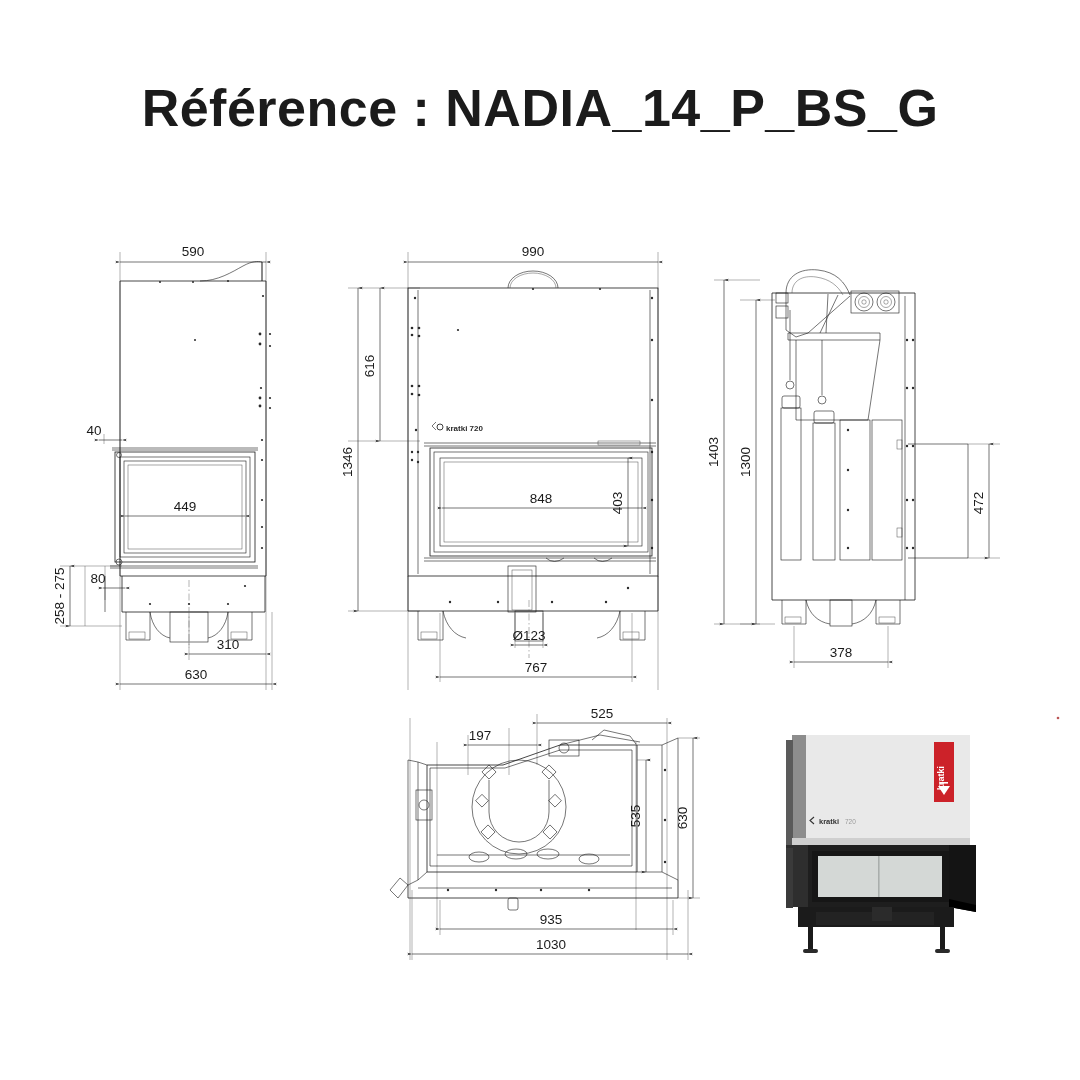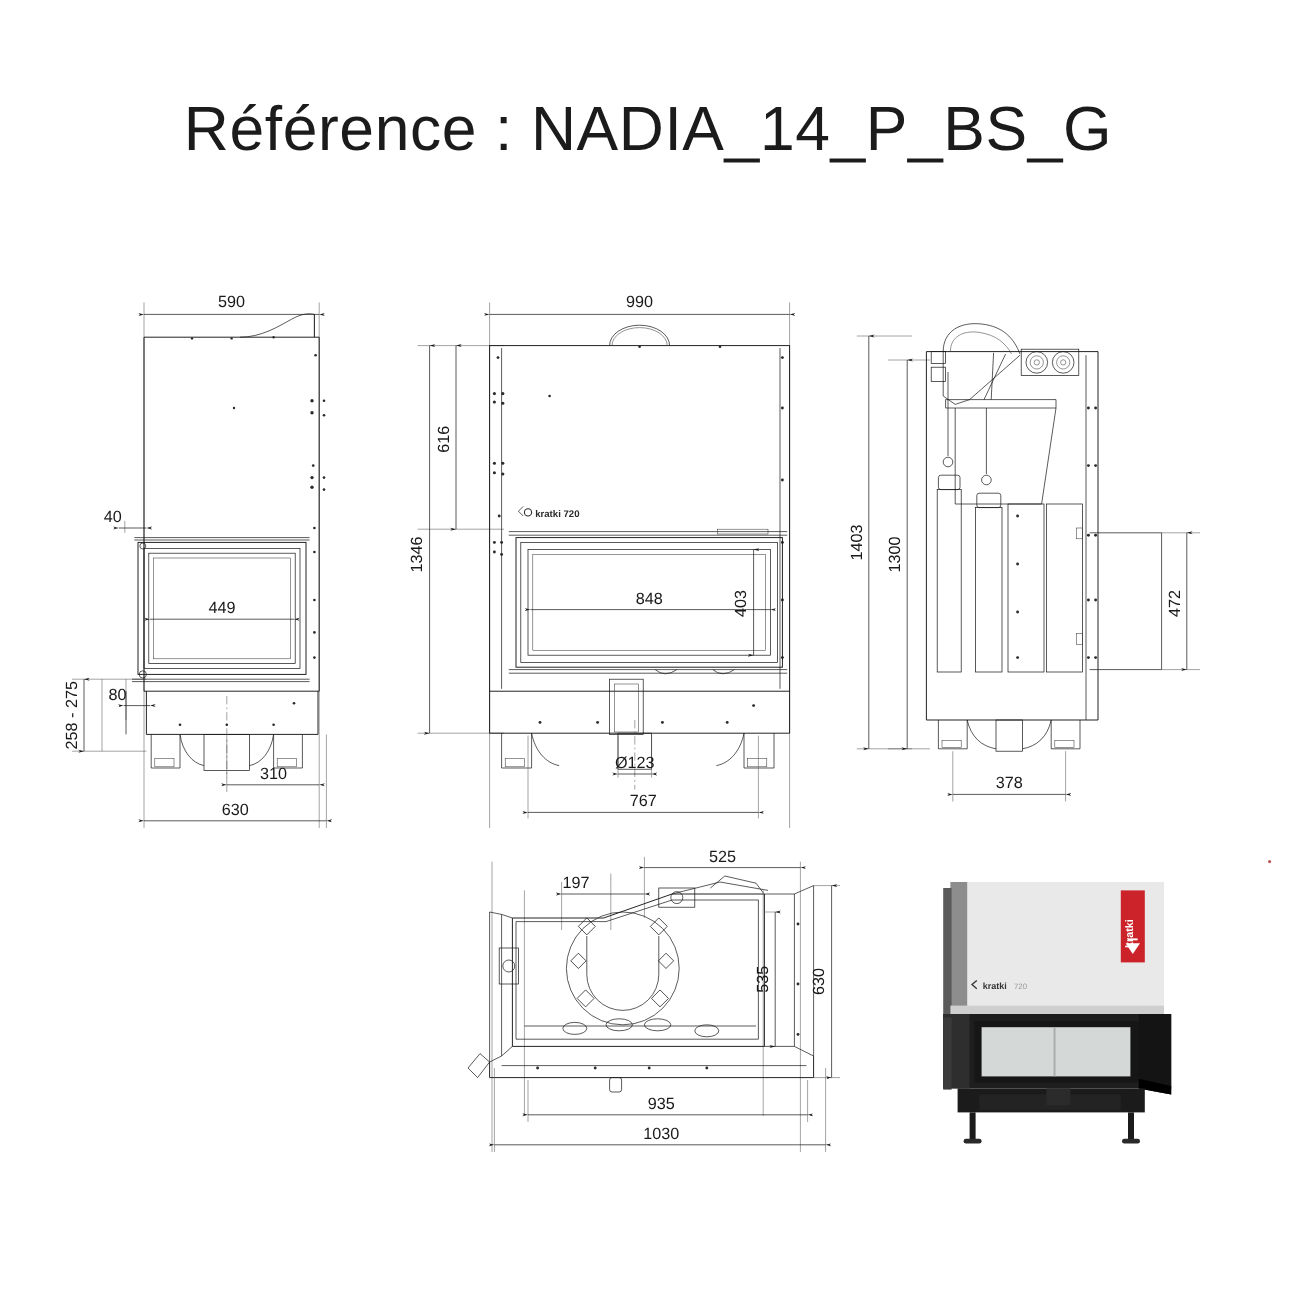--- a/index.html
+++ b/index.html
@@ -22,21 +22,21 @@
     height: 1080px;
     background: #ffffff;
   }
   #title {
     position: absolute;
     left: 0;
     top: 78px;
     width: 1080px;
     text-align: center;
     font-size: 52px;
-    font-weight: 400;
+    font-weight: 700;
     letter-spacing: 0.5px;
     color: #1b1b1b;
     font-family: "Liberation Sans", sans-serif;
     white-space: nowrap;
   }
   #drawing-area {
     position: absolute;
     left: 0; top: 0;
     width: 1080px; height: 1080px;
   }

